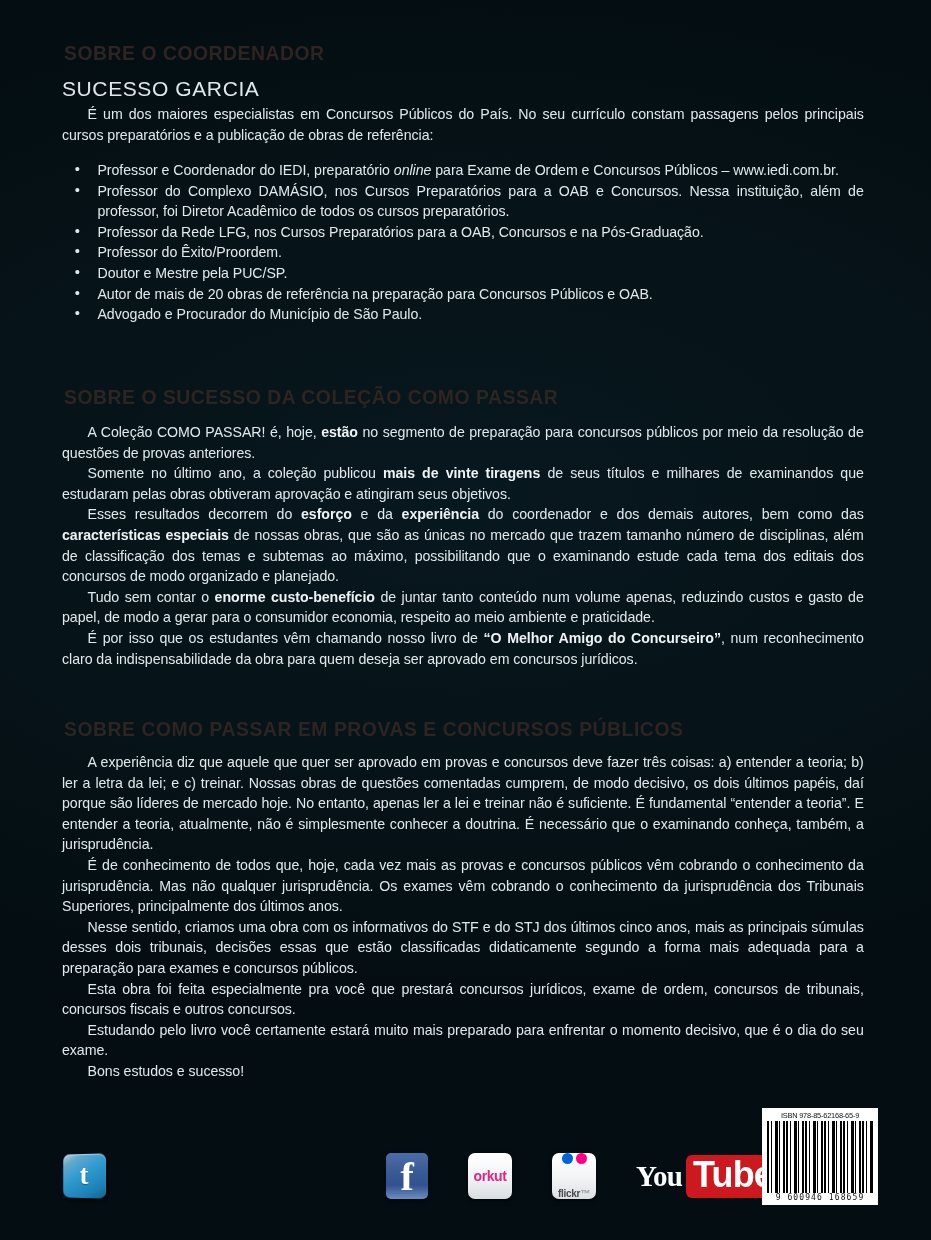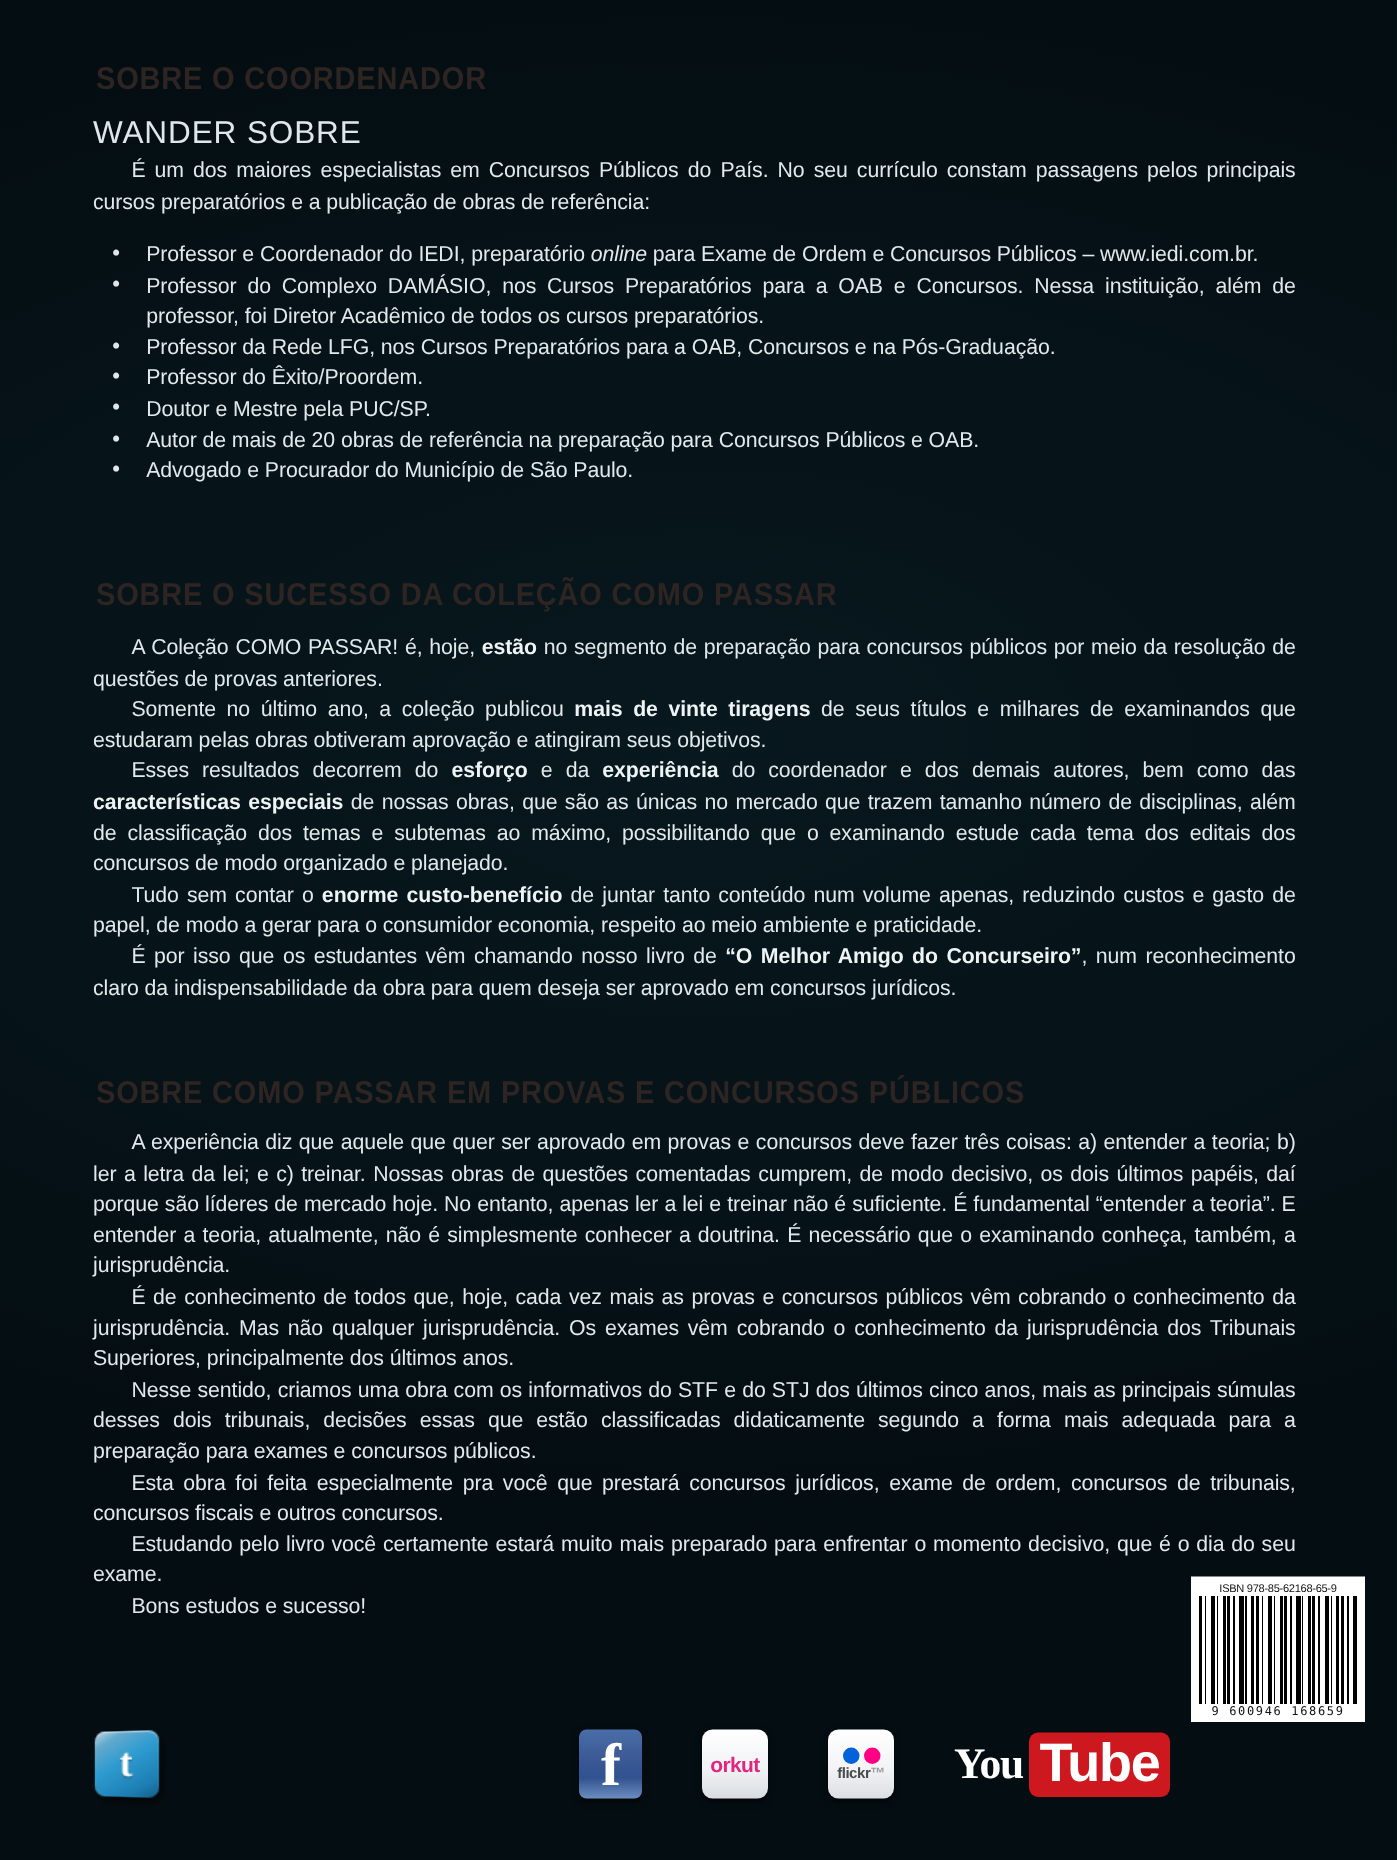--- a/index.html
+++ b/index.html
@@ -205,21 +205,21 @@
   
   .flickr {
     width: 44px;
     height: 46px;
     border-radius: 7px;
     background: linear-gradient(180deg, #ffffff 0%, #f3f4f6 55%, #dcdfe4 100%);
     box-shadow: 0 2px 4px rgba(0,0,0,0.6);
     display: flex;
     flex-direction: column;
     align-items: center;
-    justify-content: center;
+    justify-content: space-between;
     gap: 2px;
   }
   .flickr .dots { display: flex; gap: 3px; }
   .flickr .dot { width: 11px; height: 11px; border-radius: 50%; }
   .flickr .dot.blue { background: #0063dc; }
   .flickr .dot.pink { background: #ff0084; }
   .flickr .wordmark {
     font-size: 10px;
     font-weight: bold;
     color: #4a4a4a;
@@ -251,30 +251,29 @@
     letter-spacing: -0.8px;
     padding: 2px 7px 5px 7px;
     border-radius: 6px;
     font-family: "Liberation Sans", sans-serif;
   }
 
   
   .barcode-box {
     position: absolute;
     left: 762px;
-    top: 1051px;
+    top: 1108px;
     width: 116px;
     height: 97px;
     background: #ffffff;
     padding: 3px 5px 2px 5px;
     box-sizing: border-box;
     display: flex;
     flex-direction: column;
     align-items: center;
-    margin-left: 32px;
   }
   .barcode-isbn {
     font-size: 7.4px;
     color: #111;
     font-family: "Liberation Sans", sans-serif;
     letter-spacing: -0.2px;
     line-height: 9px;
     white-space: nowrap;
   }
   .bars {
@@ -299,21 +298,21 @@
     white-space: nowrap;
   }
 </style>
 </head>
 <body>
 
 <div class="page">
 
   <div class="section-head sec1">SOBRE O COORDENADOR</div>
 
-  <div class="coordinator-name">WANDER SOBRE</div>
+  <div class="coordinator-name">SUCESSO GARCIA</div>
 
   <div class="block" id="coordinator-intro">
     <p>É um dos maiores especialistas em Concursos Públicos do País. No seu currículo constam passagens pelos principais cursos preparatórios e a publicação de obras de referência:</p>
   </div>
 
   <div class="block" id="coordinator-bullets">
     <ul class="bullets">
       <li><span>Professor e Coordenador do IEDI, preparatório <i>online</i> para Exame de Ordem e Concursos Públicos – www.iedi.com.br.</span></li>
       <li><span>Professor do Complexo DAMÁSIO, nos Cursos Preparatórios para a OAB e Concursos. Nessa instituição, além de professor, foi Diretor Acadêmico de todos os cursos preparatórios.</span></li>
       <li><span>Professor da Rede LFG, nos Cursos Preparatórios para a OAB, Concursos e na Pós-Graduação.</span></li>

